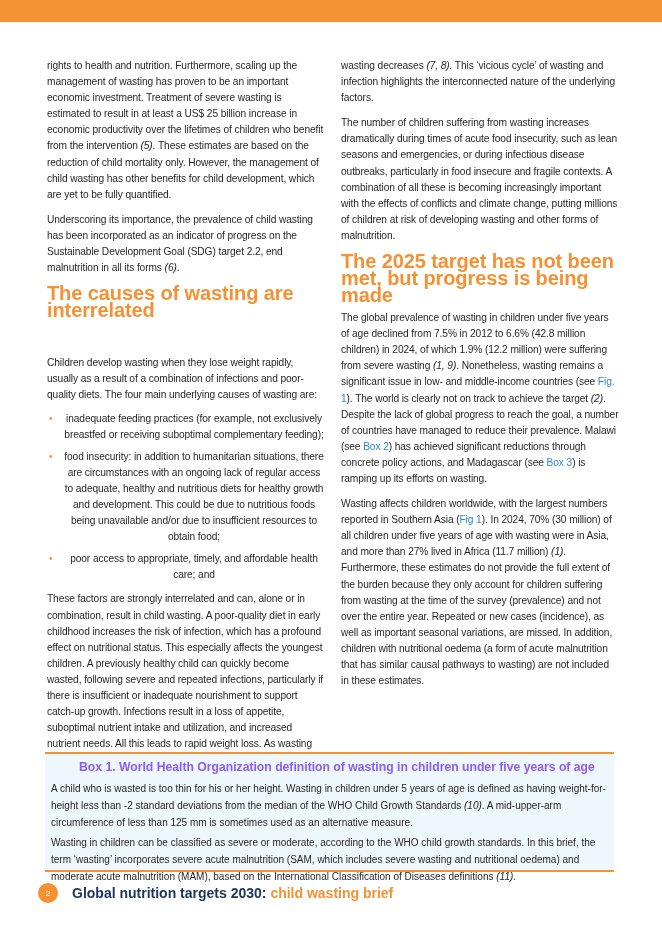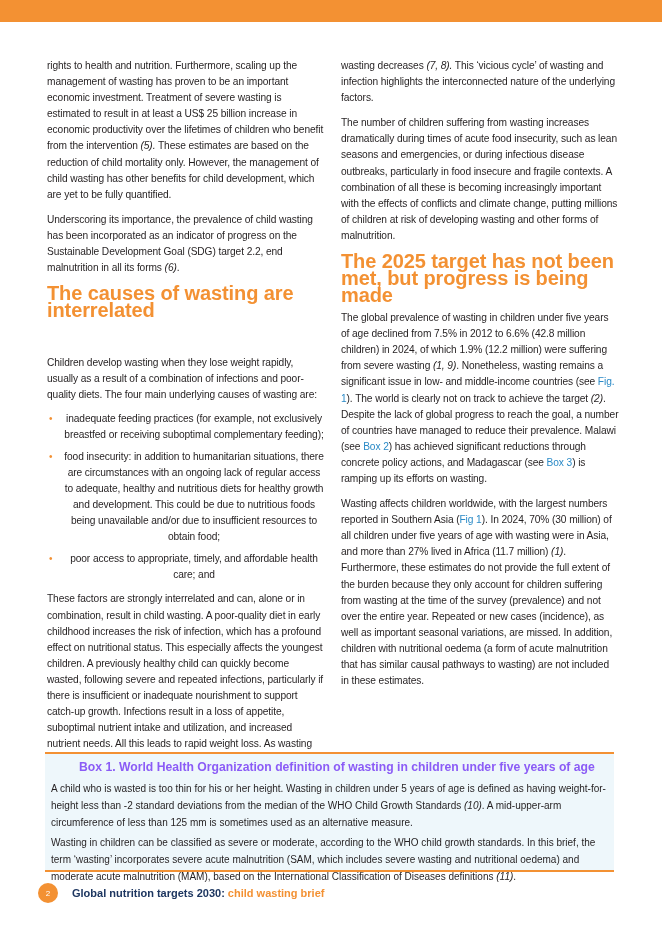--- a/index.html
+++ b/index.html
@@ -15,21 +15,21 @@
   .link { color: #2a8ac7; }
   h2 { color: #f39133; font-size: 20px; line-height: 17px; font-weight: bold; margin: 4px 0 6px 0; }
   ul.bullets { list-style: none; margin: 0 0 8px 0; }
   ul.bullets li { position: relative; padding-left: 16px; margin-bottom: 6px; text-align: center; }
   ul.bullets li::before { content: "\2022"; position: absolute; left: 2px; top: 0; color: #f39133; font-size: 10px; }
   .box { position: absolute; left: 45px; top: 752px; width: 569px; height: 120px; background: #eef7fb; border-top: 2px solid #f39133; border-bottom: 2px solid #f39133; padding: 5px 6px 0 6px; }
   .box h3 { font-size: 12.2px; line-height: 16px; color: #8b5cf6; font-weight: bold; margin-bottom: 5px; padding-left: 28px; }
   .box p { font-size: 10px; line-height: 17px; color: #231f20; margin-bottom: 3px; }
   .footer { position: absolute; left: 38px; top: 882px; height: 22px; display: flex; align-items: center; }
   .pagenum { width: 20px; height: 20px; border-radius: 50%; background: #f39133; color: #ffffff; font-size: 8px; display: flex; align-items: center; justify-content: center; }
-  .footer-text { margin-left: 14px; font-size: 11px; font-weight: bold; color: #1d3660; }
+  .footer-text { margin-left: 14px; font-size: 14px; font-weight: bold; color: #1d3660; }
   .footer-text .accent { color: #f39133; }
 </style>
 </head>
 <body>
 
 <div class="topbar"></div>
 
 <div class="col left">
   <p><span>rights to health and nutrition. Furthermore, scaling up the management of wasting has proven to be an important economic investment. Treatment of severe wasting is estimated to result in at least a US$ 25 billion increase in economic productivity over the lifetimes of children who benefit from the intervention </span><span class="cite">(5).</span><span> These estimates are based on the reduction of child mortality only. However, the management of child wasting has other benefits for child development, which are yet to be fully quantified.</span></p>
   <p><span>Underscoring its importance, the prevalence of child wasting has been incorporated as an indicator of progress on the Sustainable Development Goal (SDG) target 2.2, end malnutrition in all its forms </span><span class="cite">(6)</span><span>.</span></p>

